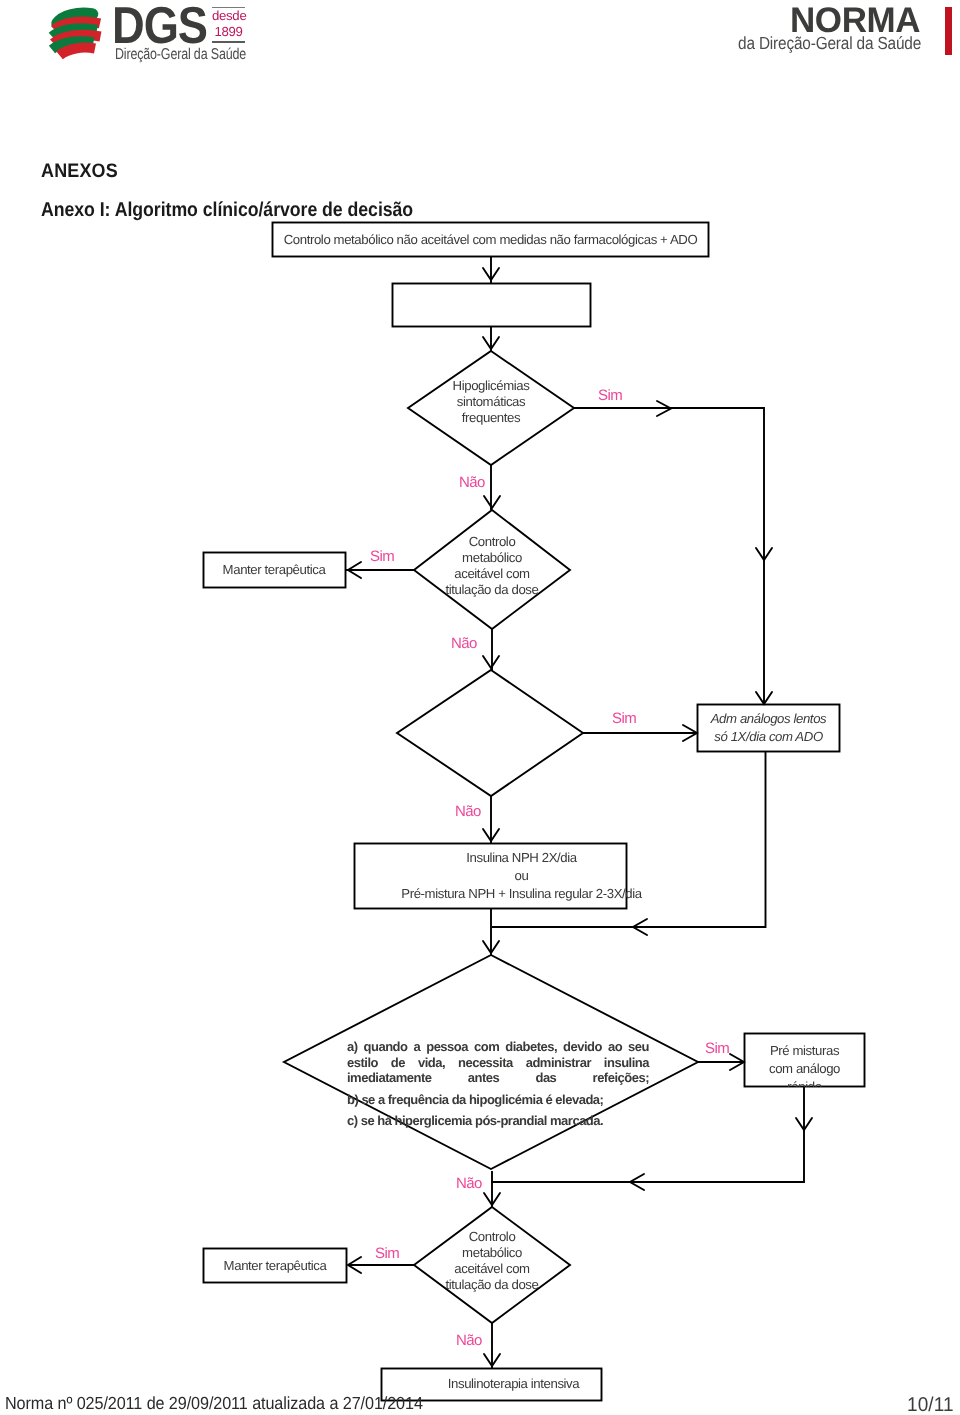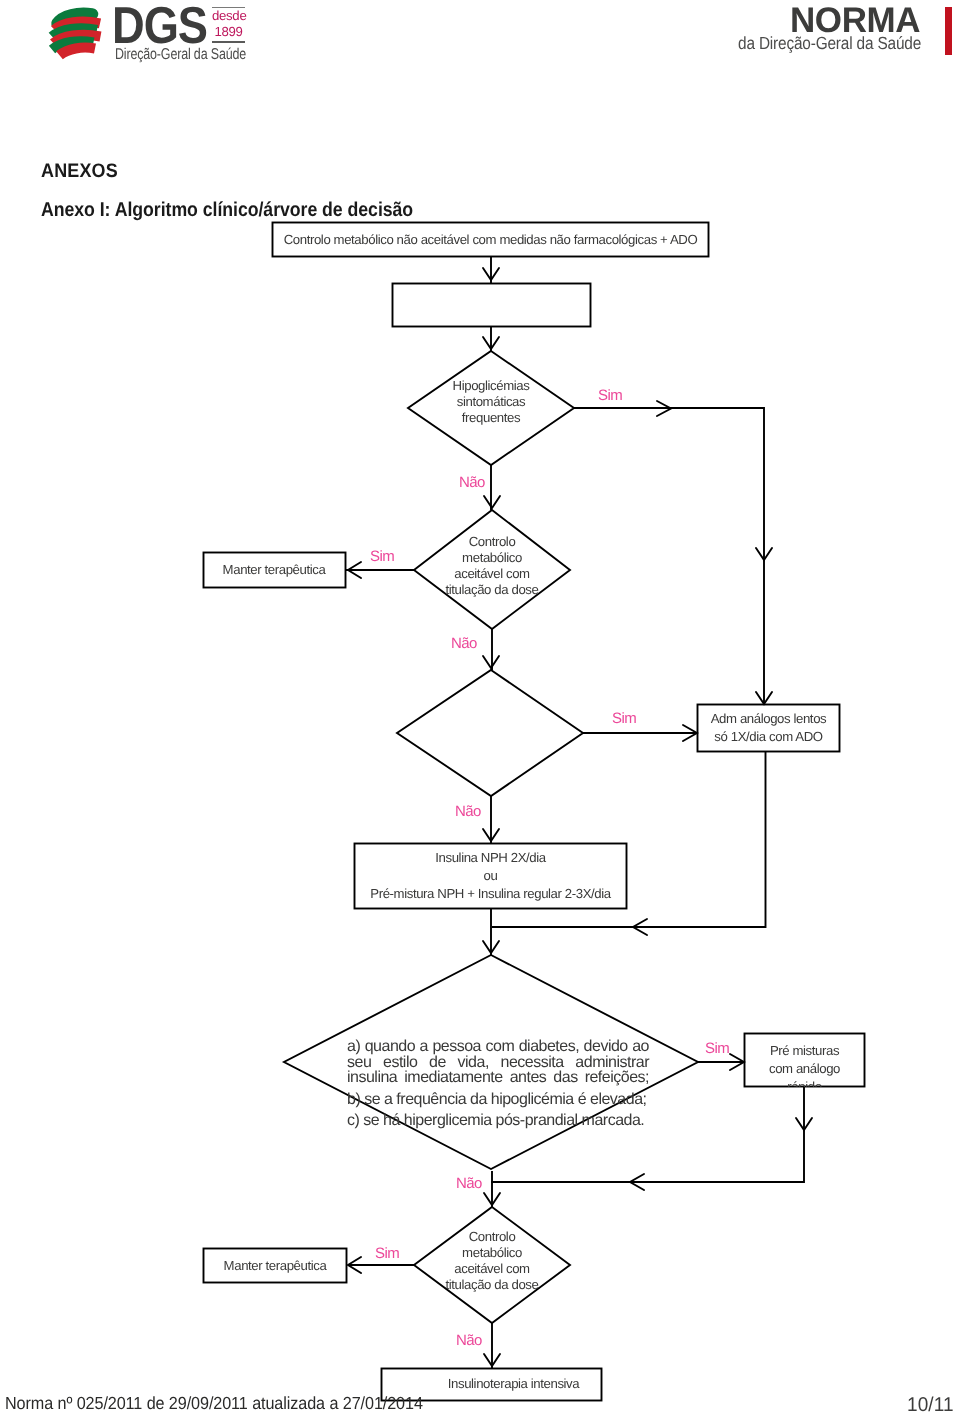--- a/index.html
+++ b/index.html
@@ -30,21 +30,21 @@
   #h-anexo1{left:41px;top:199px;font-size:20px;font-weight:bold;color:#1a1a1a;letter-spacing:-0.05px;transform:scaleX(0.885);transform-origin:0 0;}
 
   
   #flow{position:absolute;left:0;top:0;width:960px;height:1415px;overflow:visible;}
   .txt{position:absolute;display:flex;flex-direction:column;align-items:center;
        justify-content:center;text-align:center;color:#3a3a39;
        font-size:13.2px;line-height:18px;letter-spacing:-0.4px;white-space:nowrap;border-radius:15px;}
   .txt.small{font-size:11.2px;line-height:14px;letter-spacing:-0.65px;}
   .lbl{position:absolute;font-size:15px;color:#ec4899;letter-spacing:-0.55px;line-height:13px;white-space:nowrap;}
 
-  .jtxt{position:absolute;color:#3a3a39;font-size:16px;line-height:15.5px;letter-spacing:-0.5px;}
+  .jtxt{position:absolute;color:#3a3a39;font-size:13px;line-height:15.5px;letter-spacing:-0.5px;font-weight:bold;}
   .jtxt p{margin:0 0 6px 0;}
   .jtxt p.just{text-align:justify;text-align-last:justify;}
 
   #footer-l{left:5px;top:1393px;font-size:17.5px;font-weight:normal;color:#2b2b2a;letter-spacing:-0.1px;transform:scaleX(0.925);transform-origin:0 0;}
   #footer-r{left:907px;top:1394px;font-size:20px;color:#3c3c3b;letter-spacing:0.1px;transform:scaleX(0.95);transform-origin:0 0;}
 </style>
 </head>
 <body>
 
 <div id="page">
@@ -146,25 +146,25 @@
   </div>
   <div class="txt" style="left:417px;top:533px;width:150px;height:66px;line-height:16.2px;">
     <span>Controlo</span>
       <span>metabólico</span>
       <span>aceitável com</span>
       <span>titulação da dose</span>
   </div>
   <div class="txt" style="left:203px;top:553px;width:142px;height:34px;">
     <span>Manter terapêutica</span>
   </div>
-  <div class="txt" style="left:697px;top:704px;width:143px;height:47px;">
+  <div class="txt" style="left:697px;top:704px;width:143px;height:47px;font-style:italic;">
     <span>Adm análogos lentos</span>
       <span>só 1X/dia com ADO</span>
   </div>
-  <div class="txt" style="left:354px;top:843px;width:273px;height:66px;">
+  <div class="txt" style="left:354px;top:843px;width:273px;height:66px;padding-left:31px;">
     <span>Insulina NPH 2X/dia</span>
       <span>ou</span>
       <span>Pré-mistura NPH + Insulina regular 2-3X/dia</span>
   </div>
   <div class="jtxt" style="left:347px;top:1039px;width:302px;">
     <p class="just">a) quando a pessoa com diabetes, devido ao seu estilo de vida, necessita administrar insulina imediatamente antes das refeições;</p>
     <p>b) se a frequência da hipoglicémia é elevada;</p>
     <p>c) se há hiperglicemia pós-prandial marcada.</p>
   </div>
   <div class="txt" style="left:745px;top:1034px;width:119px;height:53px;overflow:hidden;justify-content:flex-start;padding-top:8px;box-sizing:border-box;">

